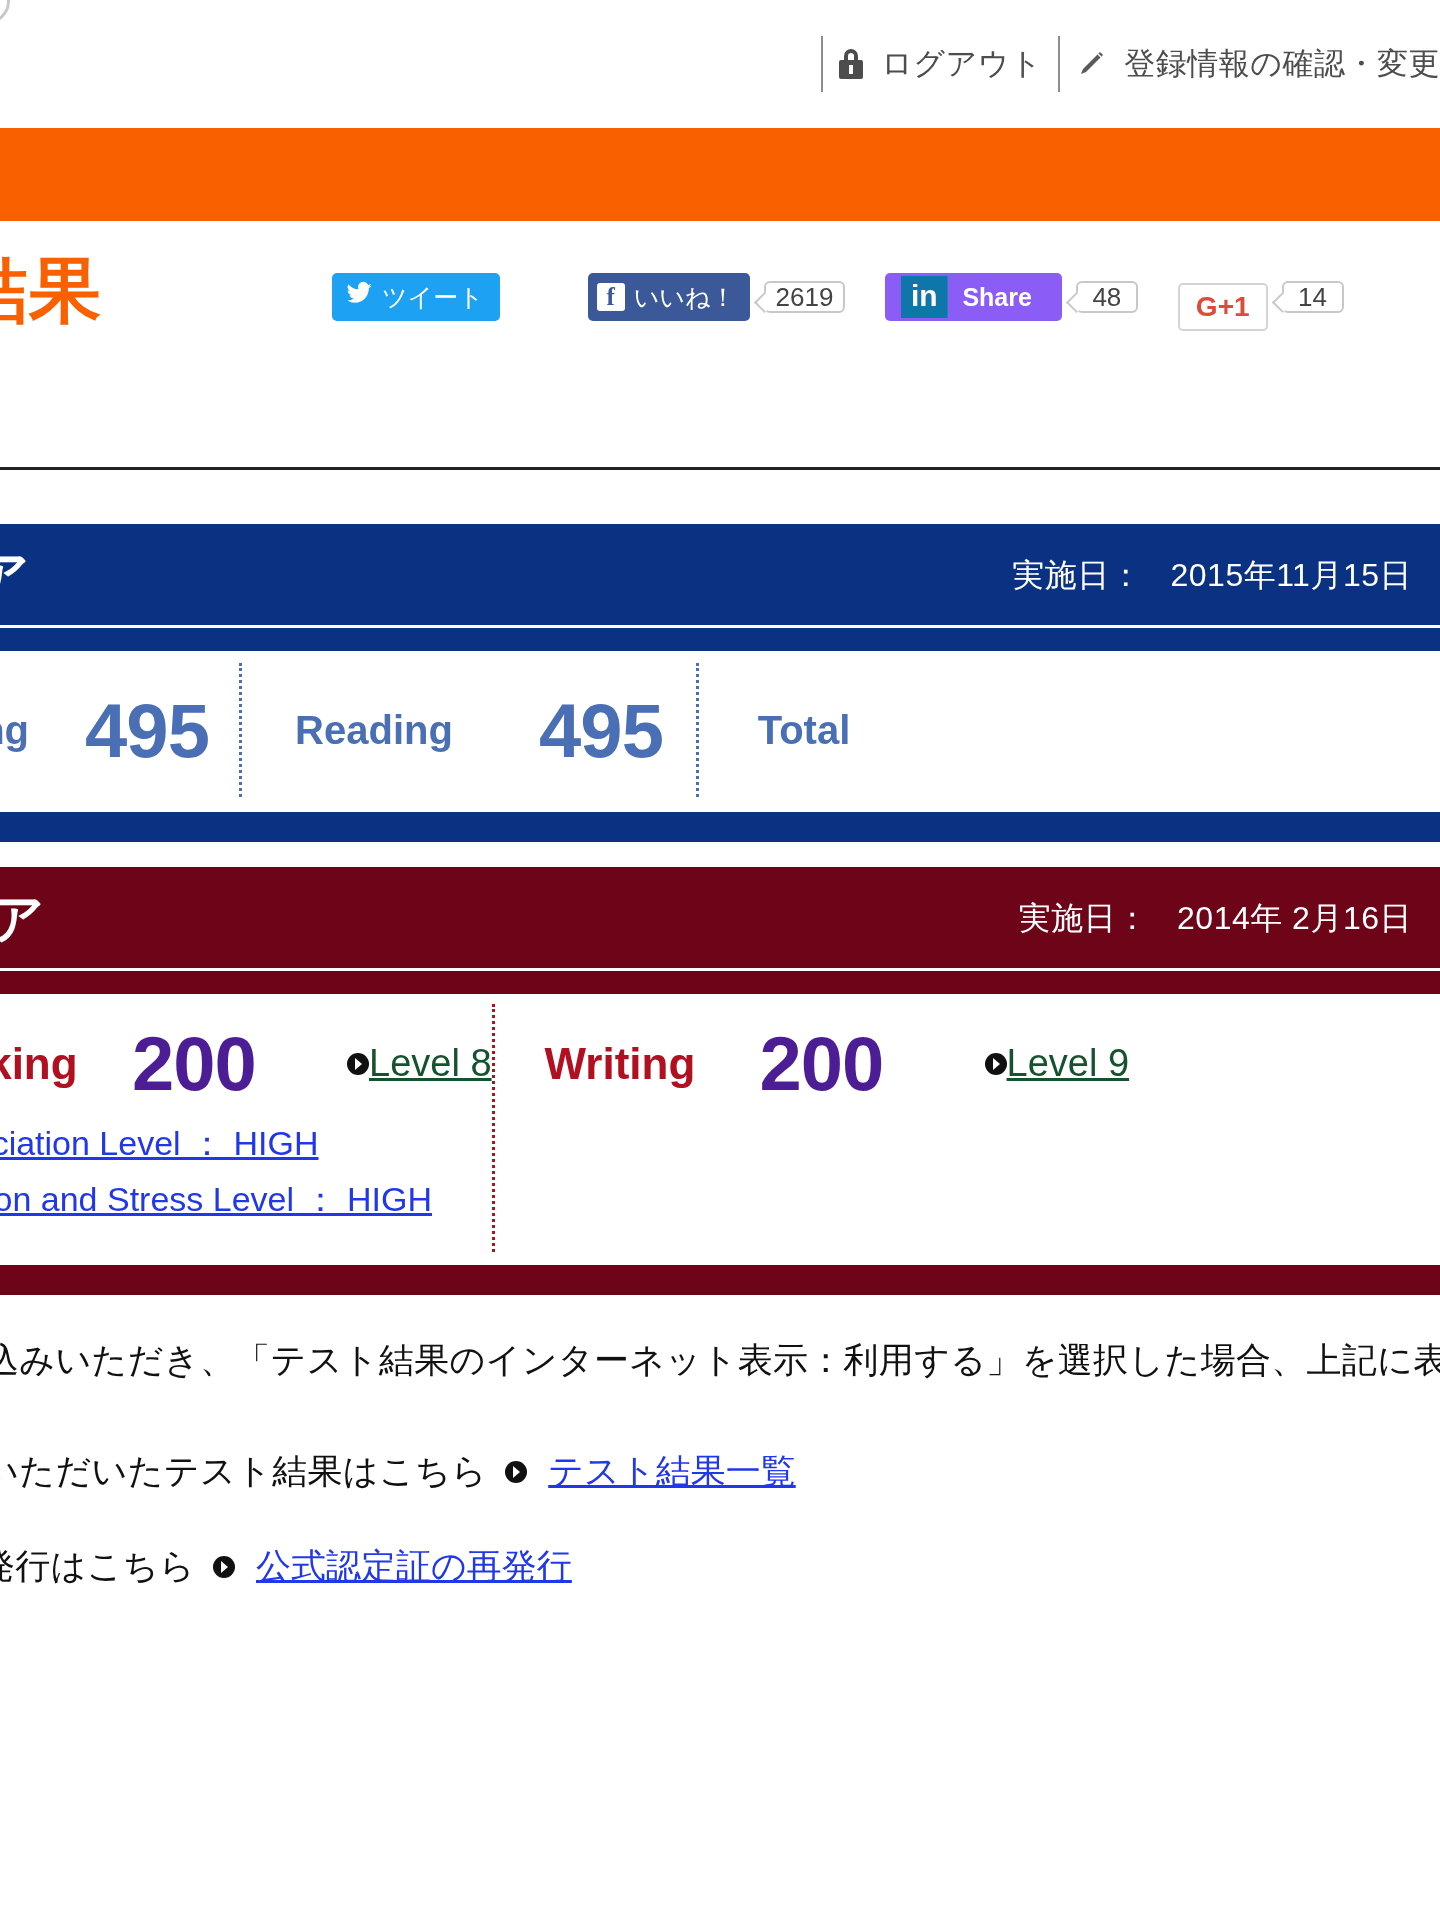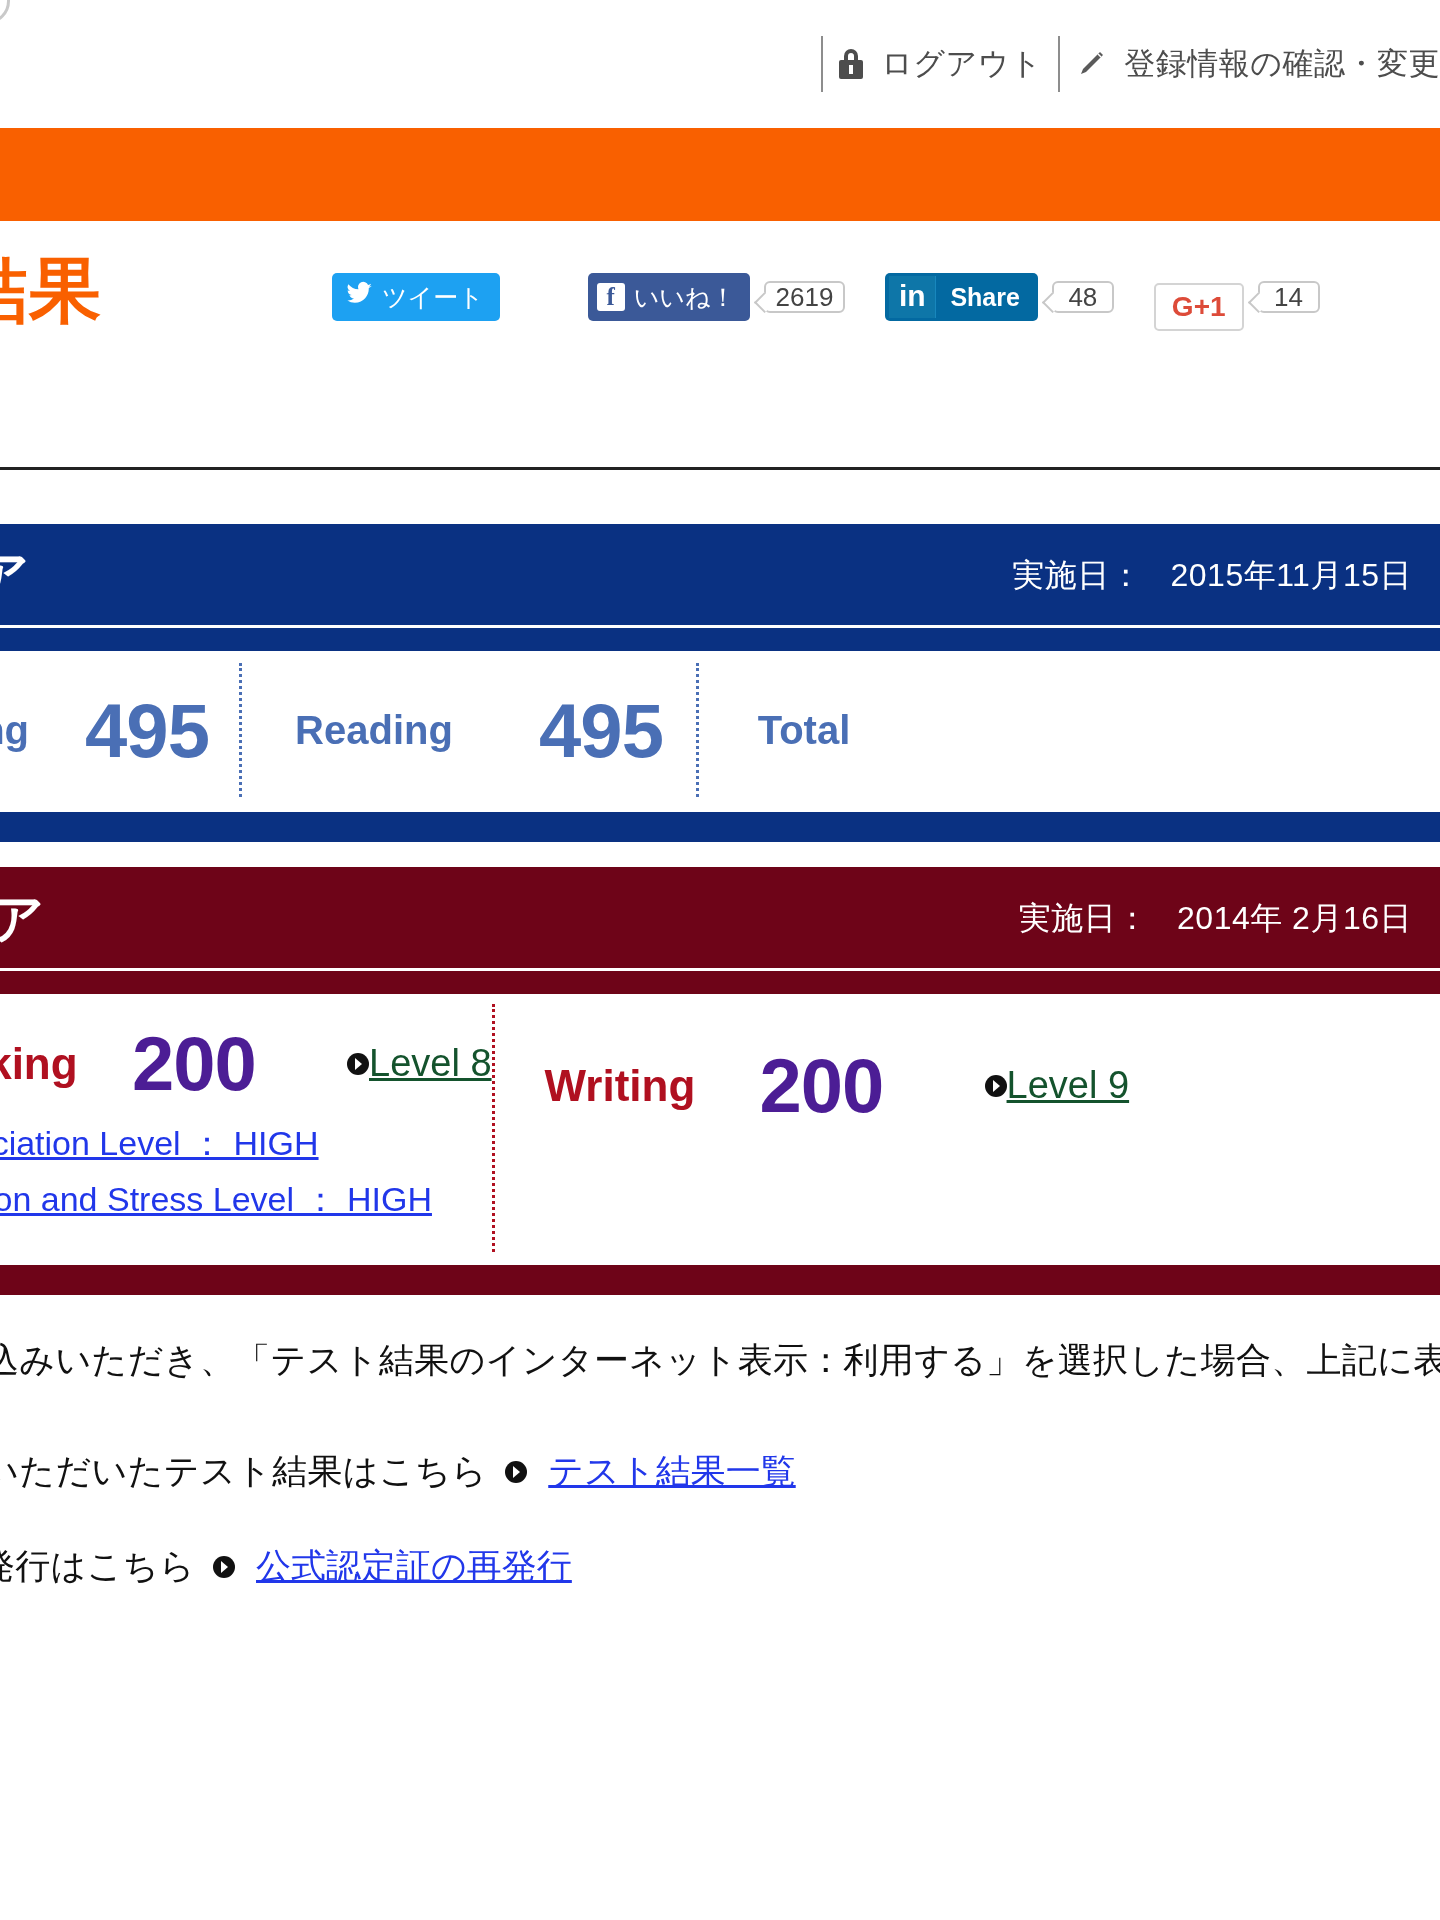--- a/index.html
+++ b/index.html
@@ -196,24 +196,24 @@
     left: -9px;
     top: 12px;
     width: 13px;
     height: 13px;
     background: #fff;
     border-left: 2px solid #c8c8c8;
     border-bottom: 2px solid #c8c8c8;
     transform: rotate(45deg);
   }
   .sb-li {
-    background: #0369a1;
+    background: #8b5cf6;
     color: #fff;
     margin-left: 40px;
-    padding: 4px;
+    padding: 16px;
     overflow: hidden;
   }
   .li-glyph {
     width: 46px;
     height: 42px;
     background: #0e76a8;
     color: #fff;
     font-weight: bold;
     font-size: 30px;
     line-height: 40px;
@@ -575,21 +575,21 @@
           </a>
         </div>
         <div class="sub-links">
           <a class="sub-link">Pronunciation Level ： HIGH</a>
           <a class="sub-link">Intonation and Stress Level ： HIGH</a>
         </div>
       </div>
 
       <div class="vdots-red"></div>
 
-      <div class="sw-col" style="flex:1 1 auto; padding-left:50px;margin-top:22px;">
+      <div class="sw-col" style="flex:1 1 auto; padding-left:50px;">
         <div class="sw-line">
           <span class="sw-label" style="min-width:215px;">Writing</span>
           <span class="sw-score" style="min-width:225px;">200</span>
           <a class="level-link">
             <span class="bullet-play"></span>
             <span>Level 9</span>
           </a>
         </div>
       </div>
 

